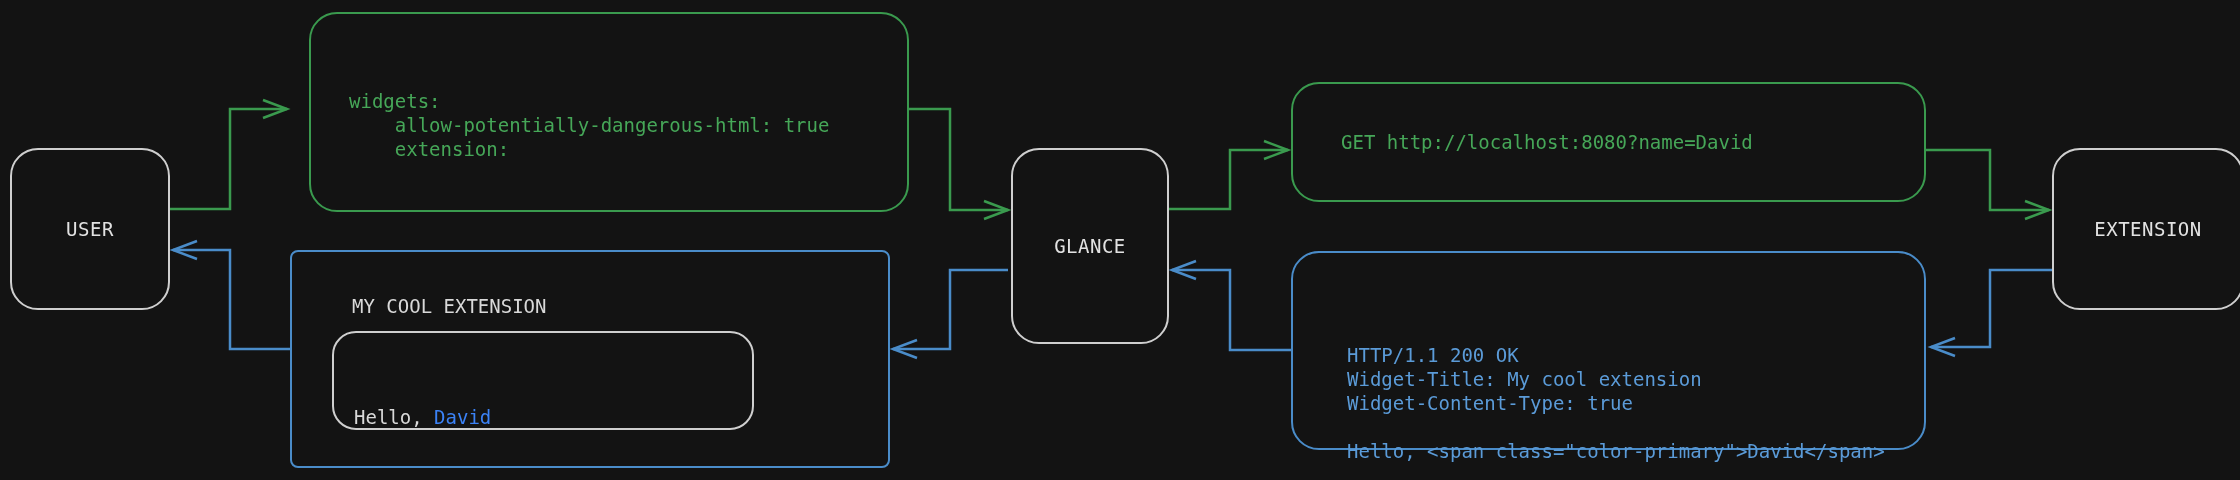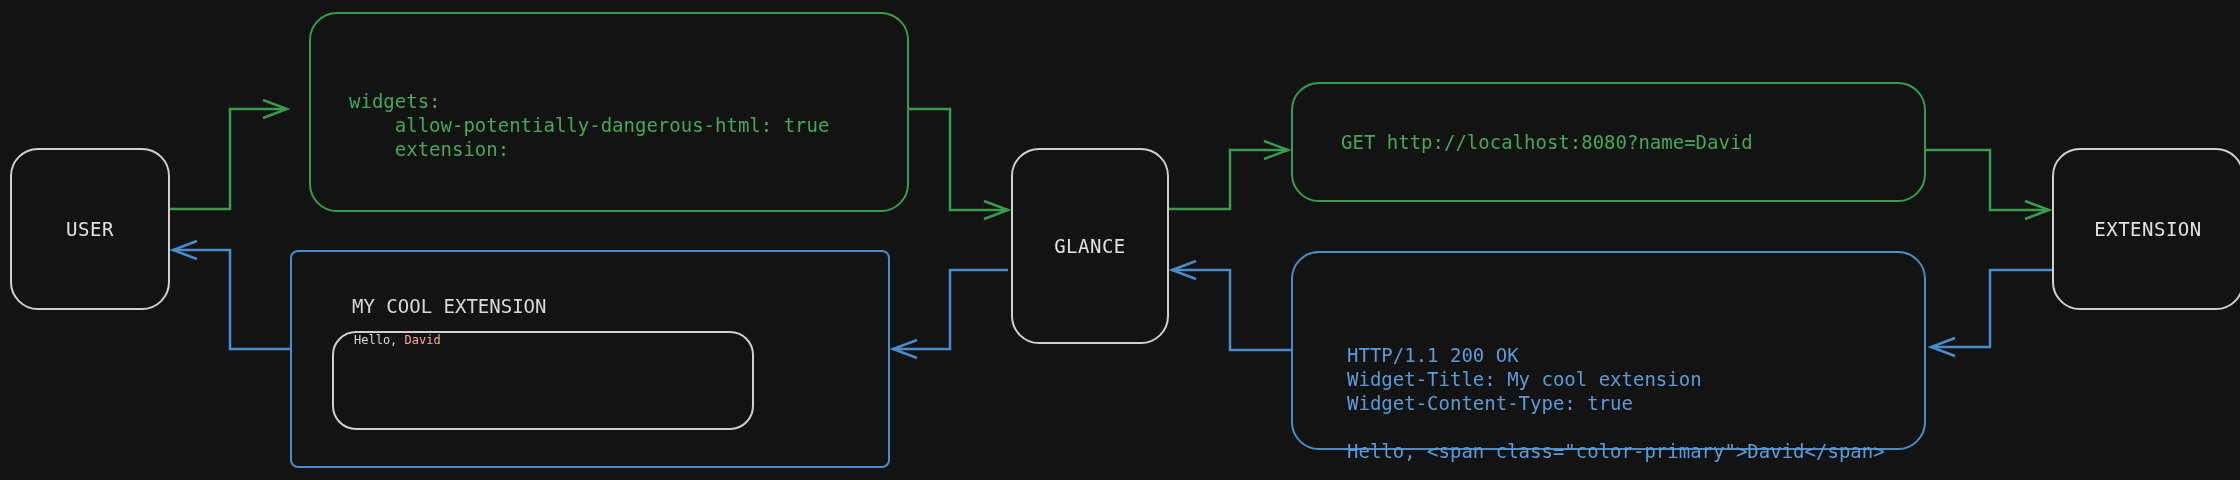--- a/index.html
+++ b/index.html
@@ -33,24 +33,24 @@
 
   #config-box{left:290px;top:12px;width:600px;height:200px;padding:27px 10px 0 38px;margin-left:19px;}
   #request-box{left:1291px;top:82px;width:635px;height:120px;display:flex;align-items:center;padding-left:48px;}
   #response-box{left:1291px;top:251px;width:635px;height:199px;padding:42px 8px 0 54px;}
 
   #widget-box{left:290px;top:250px;width:600px;height:218px;position:absolute;box-sizing:border-box;border-radius:8px;}
   #widget-title{position:absolute;left:60px;top:43px;color:#d9d9d9;font-size:19px;white-space:pre;}
   #greeting-card{
     position:absolute;left:40px;top:79px;width:422px;height:99px;
     box-sizing:border-box;border:2px solid #cfcfcf;border-radius:24px;
-    display:flex;align-items:flex-start;padding-left:20px;
-    font-size:12px;color:#d9d9d9;white-space:pre;
+    display:flex;align-items:flex-end;padding-left:20px;
+    font-size:19px;color:#d9d9d9;white-space:pre;
   }
-  #greeting-name{color:#fca5a5;}
+  #greeting-name{color:#3b82f6;}
   .code-line{height:24px;}
 </style>
 </head>
 <body>
 
 <div id="canvas">
 
   <svg id="wires" viewBox="0 0 2240 480" fill="none">
 
     <g stroke="#3a9a4e" stroke-width="2.5">

